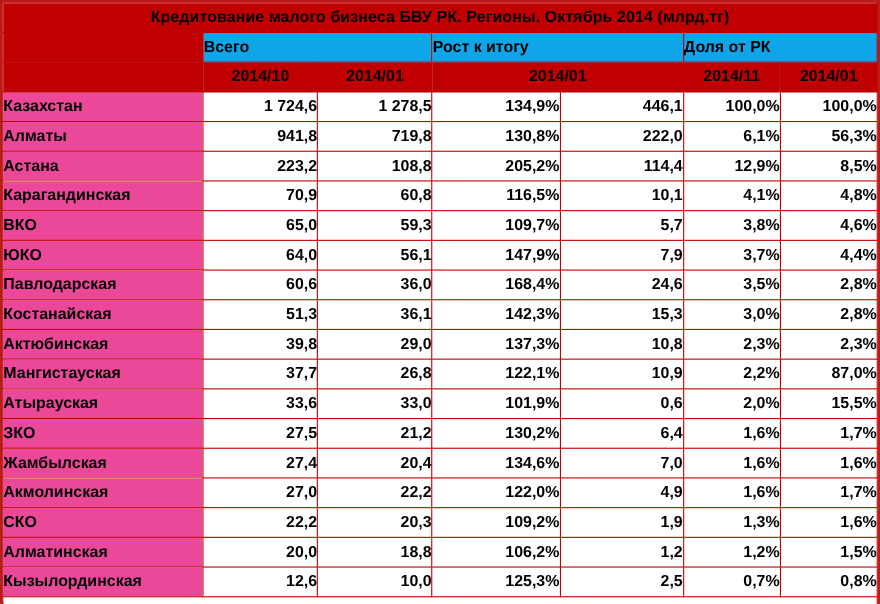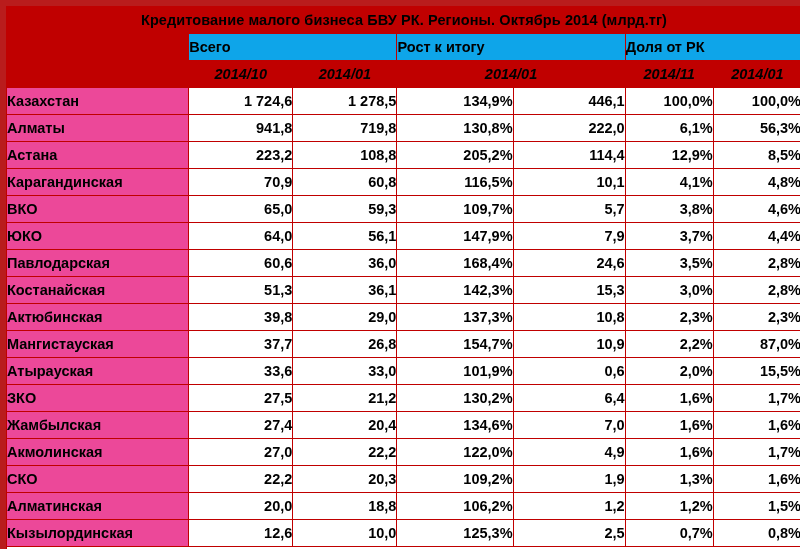--- a/index.html
+++ b/index.html
@@ -11,21 +11,21 @@
     width: 800px;
     height: 549px;
     font-family: "Liberation Sans", sans-serif;
     overflow: hidden;
   }
   .sheet {
     width: 800px;
     height: 549px;
     position: relative;
     box-sizing: border-box;
-    border: 6px solid #b91c1c;
+    border: 2px solid #b91c1c;
     background: #ffffff;
   }
   table.grid {
     border-collapse: collapse;
     width: 796px;
     table-layout: fixed;
   }
   table.grid td, table.grid th {
     padding: 0;
     margin: 0;
@@ -53,21 +53,20 @@
     font-weight: bold;
     height: 26px;
   }
   .sub-head {
     background: #c00000;
     color: #ffffff;
     text-align: center;
     font-size: 14px;
     font-weight: bold;
     height: 25px;
-    font-style: italic;
   }
   .corner {
     background: #c00000;
     border-right: 1px solid #c00000;
   }
   .rowname {
     text-align: left;
     padding-left: 6px;
     font-size: 14.5px;
     background: #ec4899;
@@ -211,21 +210,21 @@
           <td class="num">29,0</td>
           <td class="num">137,3%</td>
           <td class="num">10,8</td>
           <td class="num">2,3%</td>
           <td class="num">2,3%</td>
         </tr>
         <tr>
           <td class="rowname">Мангистауская</td>
           <td class="num">37,7</td>
           <td class="num">26,8</td>
-          <td class="num">154,7%</td>
+          <td class="num">122,1%</td>
           <td class="num">10,9</td>
           <td class="num">2,2%</td>
           <td class="num">87,0%</td>
         </tr>
         <tr>
           <td class="rowname">Атырауская</td>
           <td class="num">33,6</td>
           <td class="num">33,0</td>
           <td class="num">101,9%</td>
           <td class="num">0,6</td>

